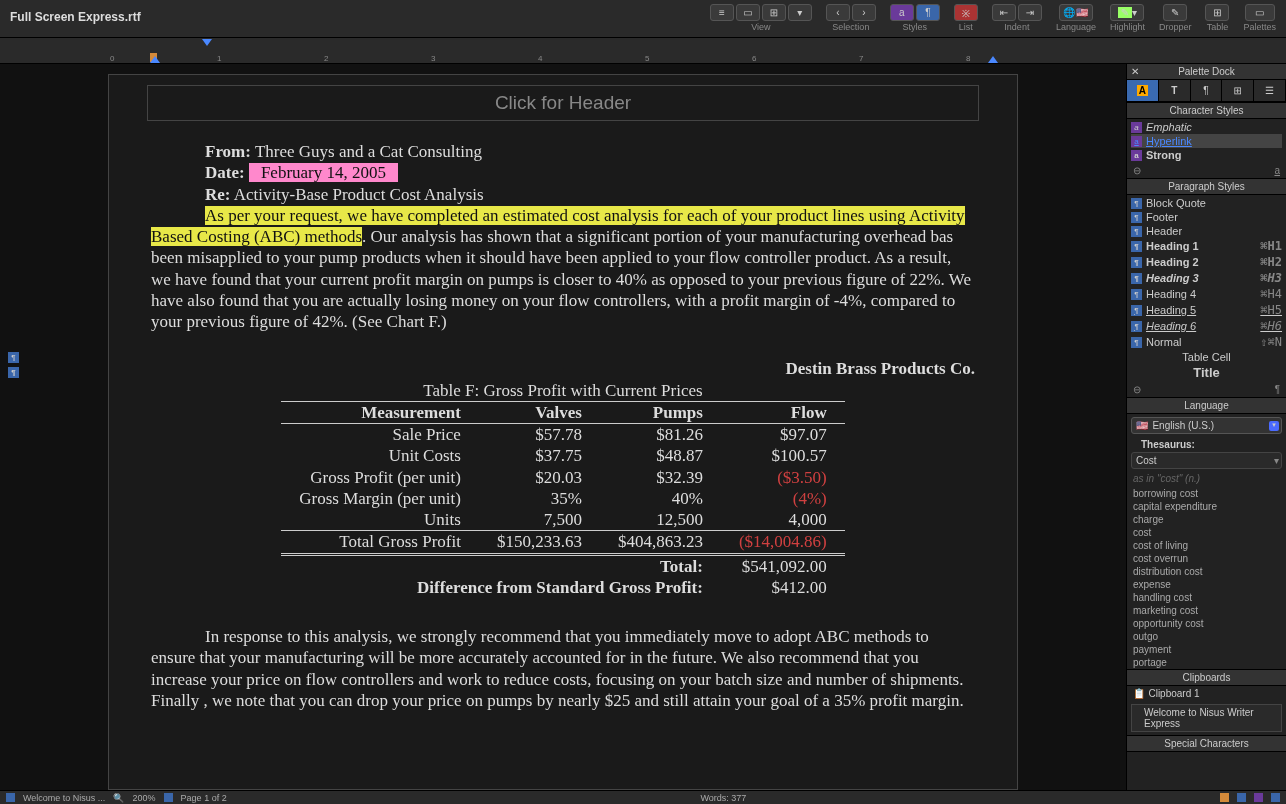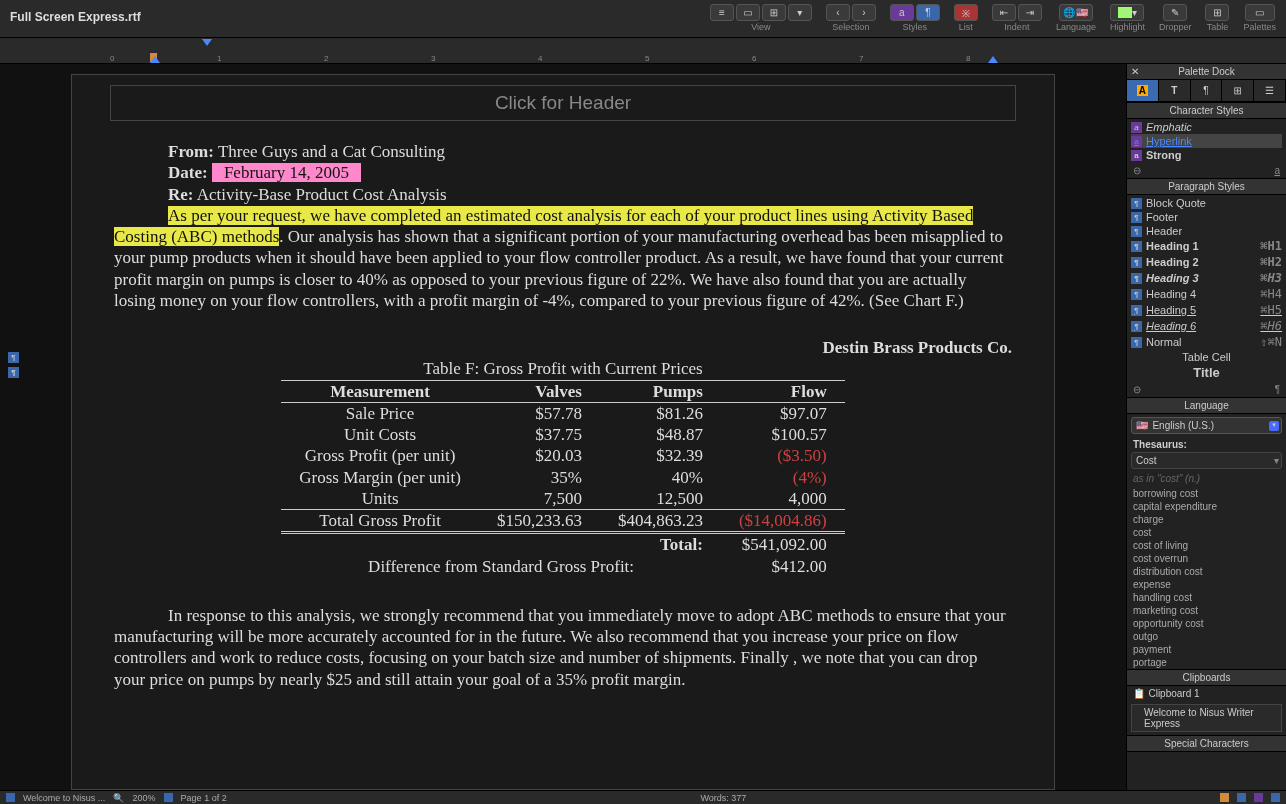--- a/index.html
+++ b/index.html
@@ -21,33 +21,33 @@
 .ruler { flex: 1; position: relative; margin-left: 110px; margin-right: 162px; }
 .ruler-num { font-size: 8px; color: #888; position: absolute; bottom: 0; }
 .ruler-marker { position: absolute; width: 0; height: 0; }
 .ruler-marker.down { border-left: 5px solid transparent; border-right: 5px solid transparent; border-top: 7px solid #4a88ff; top: 1px; }
 .ruler-marker.up { border-left: 5px solid transparent; border-right: 5px solid transparent; border-bottom: 7px solid #4a88ff; bottom: 0; }
 .ruler-marker-orange { position: absolute; width: 7px; height: 9px; background: #d48a3a; bottom: 1px; }
 
 
 .main { display: flex; height: calc(100% - 38px - 26px - 14px); }
 .document-area { flex: 1; background: #111; overflow: hidden; position: relative; display: flex; justify-content: center; padding-top: 10px; }
-.page { width: 984px; background: #1a1a1a; border: 1px solid #444; padding: 0; }
+.page { width: 910px; background: #1a1a1a; border: 1px solid #444; padding: 0; }
 .header-placeholder { height: 36px; border: 1px solid #444; margin: 10px 38px 0 38px; display: flex; align-items: center; justify-content: center; color: #888; font-size: 19px; }
 .doc-content { padding: 20px 42px; font-family: Georgia, "Times New Roman", serif; font-size: 17px; line-height: 1.25; color: #ddd; }
 .doc-content .memo-head { margin-left: 54px; }
 .doc-content p { margin-bottom: 0; }
 .hl-pink { background: #ff88cc; color: #111; padding: 0 12px; }
 .hl-yellow { background: #e8e848; color: #111; }
 .neg { color: #d04040; }
 .table-title { text-align: right; font-weight: bold; margin-top: 26px; }
 .table-subtitle { text-align: center; margin-bottom: 10px; }
 table.fintable { margin: 0 auto; border-collapse: collapse; font-family: Georgia, serif; font-size: 17px; }
 table.fintable th, table.fintable td { padding: 0px 18px; text-align: right; }
-table.fintable th:first-child, table.fintable td:first-child { text-align: center; }
+table.fintable th:first-child, table.fintable td:first-child { text-align: right; }
 table.fintable thead tr { border-top: 1px solid #ccc; border-bottom: 1px solid #ccc; }
 table.fintable .total-row td { border-top: 1px solid #ccc; }
 table.fintable .grand { border-top: 3px double #ccc; }
 .body-para { text-indent: 54px; margin-top: 28px; }
 
 
 .palette-dock { width: 160px; background: #222; border-left: 1px solid #000; display: flex; flex-direction: column; font-size: 10px; }
 .dock-header { height: 16px; background: #333; display: flex; align-items: center; justify-content: center; position: relative; border-bottom: 1px solid #000; }
 .dock-header .close { position: absolute; left: 4px; font-size: 10px; }
 .dock-tabs { display: flex; height: 22px; border-bottom: 1px solid #000; }
@@ -62,21 +62,21 @@
 .style-hot { font-size: 12px; color: #888; font-family: monospace; }
 .style-item.emphatic { font-style: italic; }
 .style-item.hyperlink { color: #4a88ff; text-decoration: underline; }
 .style-item.strong { font-weight: bold; }
 .bold { font-weight: bold; }
 .italic { font-style: italic; }
 .underline { text-decoration: underline; }
 .section-footer { display: flex; justify-content: space-between; padding: 2px 6px; color: #888; font-size: 10px; }
 .lang-select { margin: 3px 4px; background: #333; border: 1px solid #555; border-radius: 3px; padding: 2px 4px; display: flex; align-items: center; gap: 4px; font-size: 10px; position: relative; }
 .lang-select .dd { position: absolute; right: 2px; background: #4a6aff; width: 10px; height: 10px; border-radius: 2px; font-size: 7px; text-align: center; }
-.thesaurus-label { padding: 2px 6px; font-size: 10px; font-weight: bold; }
+.thesaurus-label { padding: 2px 14px; font-size: 10px; font-weight: bold; }
 .thesaurus-input { margin: 0 4px 3px 4px; background: #2a2a2a; border: 1px solid #444; border-radius: 3px; padding: 2px 4px; font-size: 10px; position: relative; }
 .thesaurus-input .dd { position: absolute; right: 2px; top: 2px; color: #888; }
 .thesaurus-list { padding: 0 6px; font-size: 10px; color: #aaa; line-height: 1.3; }
 .thesaurus-hint { color: #666; font-style: italic; padding: 0 0 2px 0; }
 .clipboard-item { margin: 3px 4px; padding: 2px 12px; background: #2a2a2a; border: 1px solid #444; font-size: 10px; }
 .clipboard-title { display: flex; align-items: center; gap: 3px; padding: 2px 6px; font-size: 10px; }
 
 
 .statusbar { height: 14px; background: #2a2a2a; border-top: 1px solid #000; display: flex; align-items: center; font-size: 9px; color: #aaa; padding: 0 6px; justify-content: space-between; }
 .statusbar .left, .statusbar .right { display: flex; gap: 8px; align-items: center; }
@@ -235,21 +235,21 @@
               <td>$404,863.23</td>
               <td class="neg">($14,004.86)</td>
             </tr>
             <tr class="grand">
               <td></td>
                 <td></td>
               <td style="font-weight:bold">Total:</td>
               <td>$541,092.00</td>
             </tr>
             <tr>
-              <td colspan="3" style="text-align:center;font-weight:normal">Difference from Standard Gross Profit:</td>
+              <td colspan="3" style="text-align:right;font-weight:bold">Difference from Standard Gross Profit:</td>
               <td>$412.00</td>
             </tr>
           </tbody>
         </table>
 
         <p class="body-para">In response to this analysis, we strongly recommend that you immediately move to adopt ABC methods to ensure that your manufacturing will be more accurately accounted for in the future. We also recommend that you increase your price on flow controllers and work to reduce costs, focusing on your batch size and number of shipments. Finally , we note that you can drop your price on pumps by nearly $25 and still attain your goal of a 35% profit margin.</p>
       </div>
     </div>
   </div>
 

